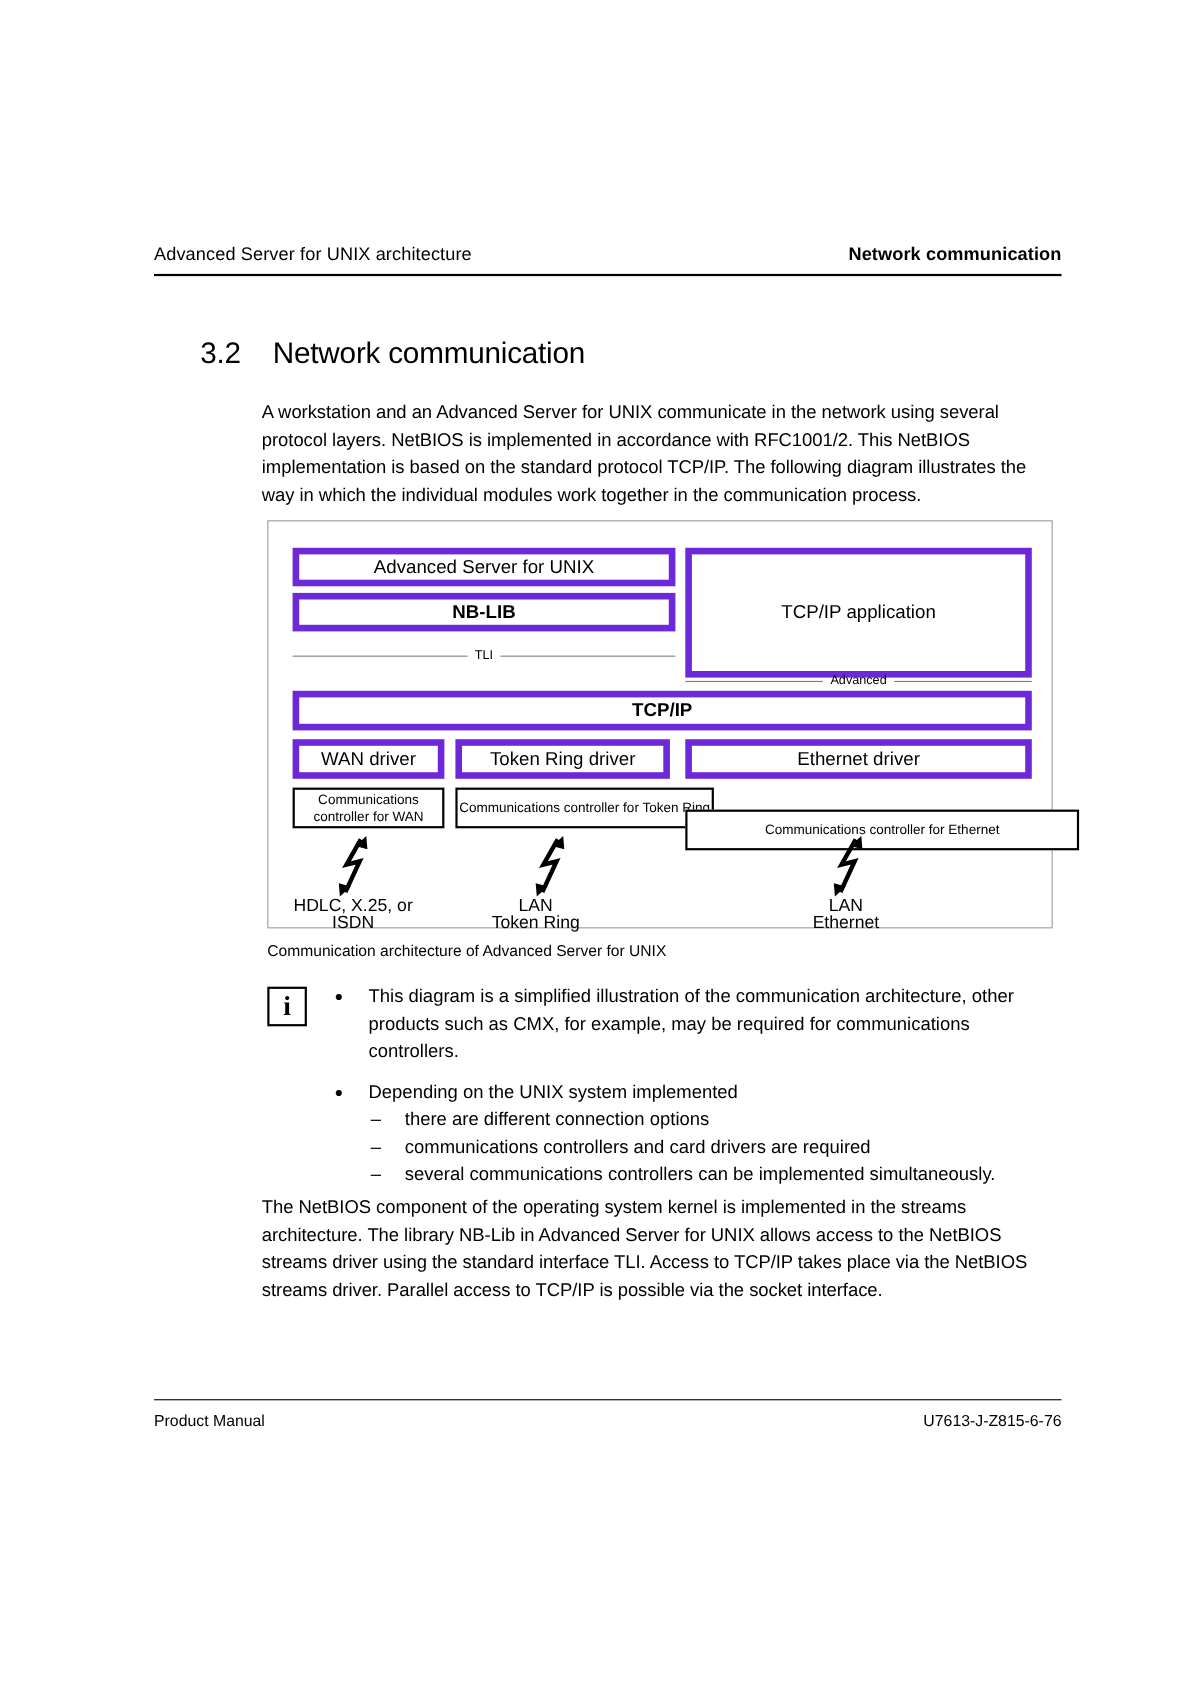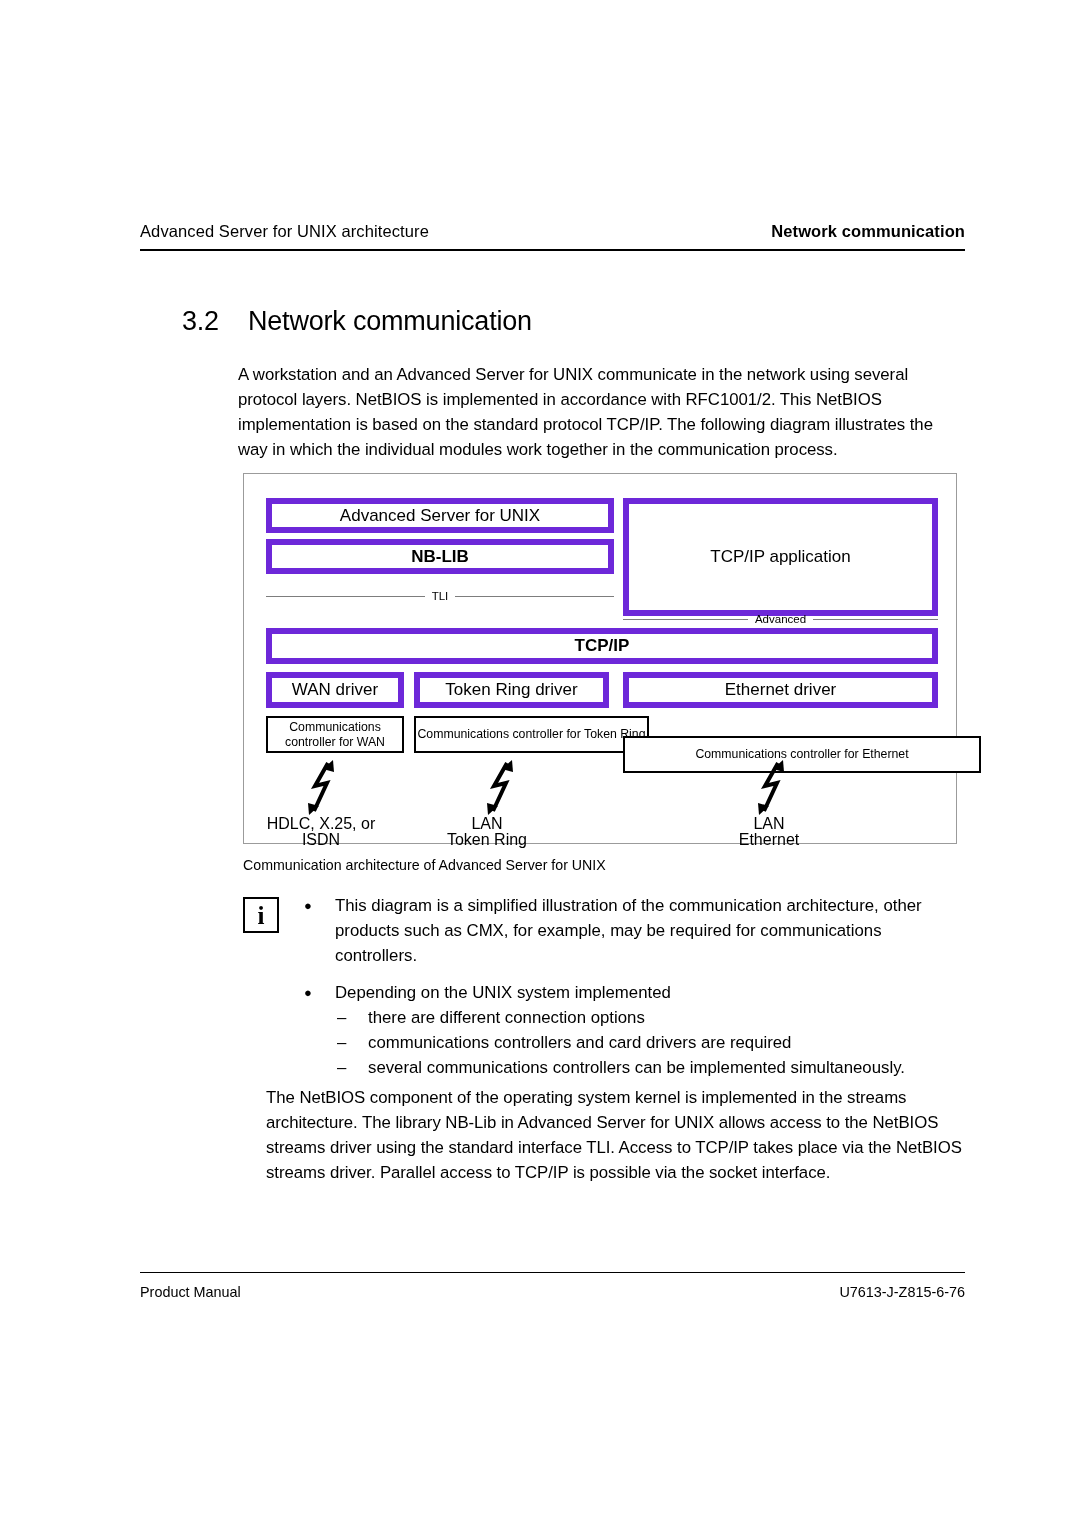--- a/index.html
+++ b/index.html
@@ -55,21 +55,21 @@
   .body-para {
     position: absolute;
     left: 238px;
     width: 727px;
     font-size: 16.8px;
     line-height: 25.2px;
     text-align: left;
     letter-spacing: -0.05px;
   }
   #intro-para { top: 345px; }
-  #closing-para { top: 1068px; margin-left: 28px; }
+  #closing-para { top: 1068px; }
 
   
   .diagram {
     position: absolute;
     left: 243px;
     top: 473px;
     width: 714px;
     height: 371px;
     border: 1px solid #9b9b9b;
     box-sizing: border-box;

